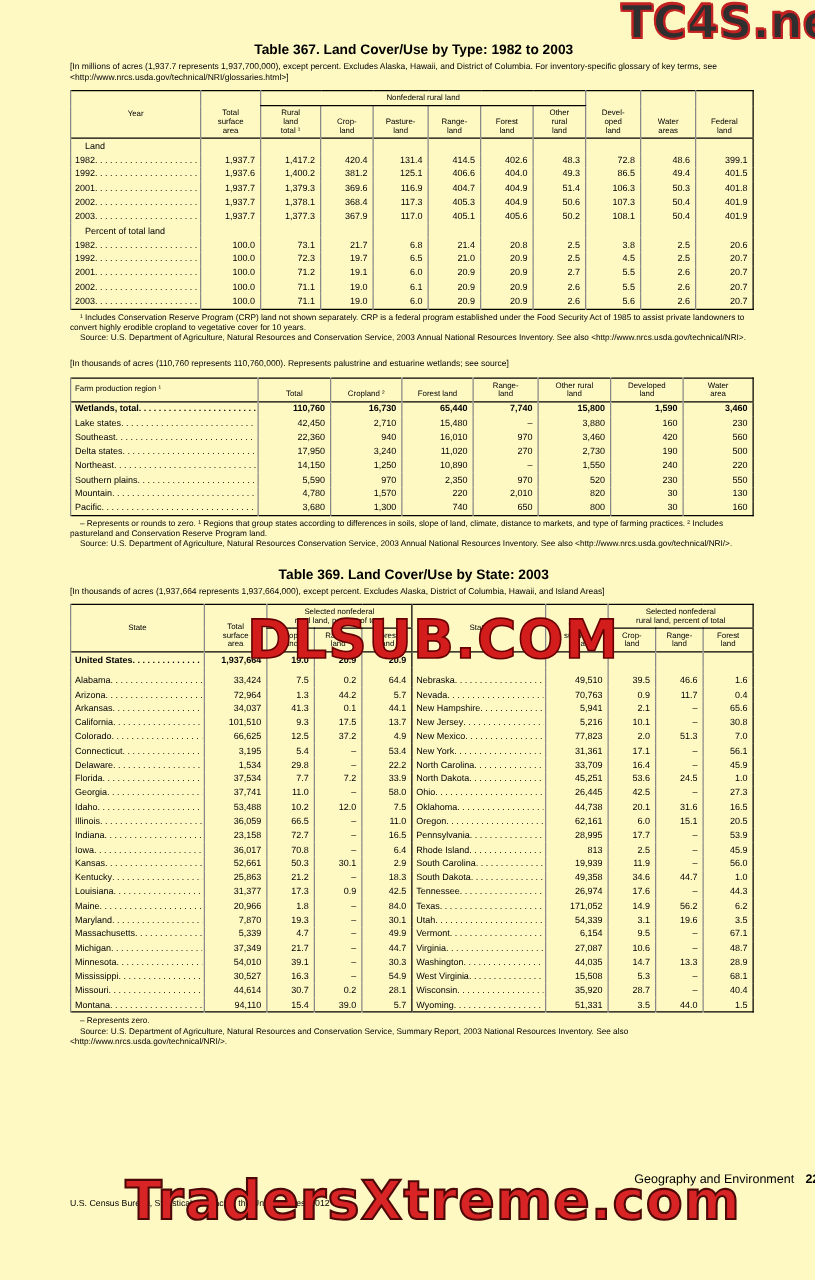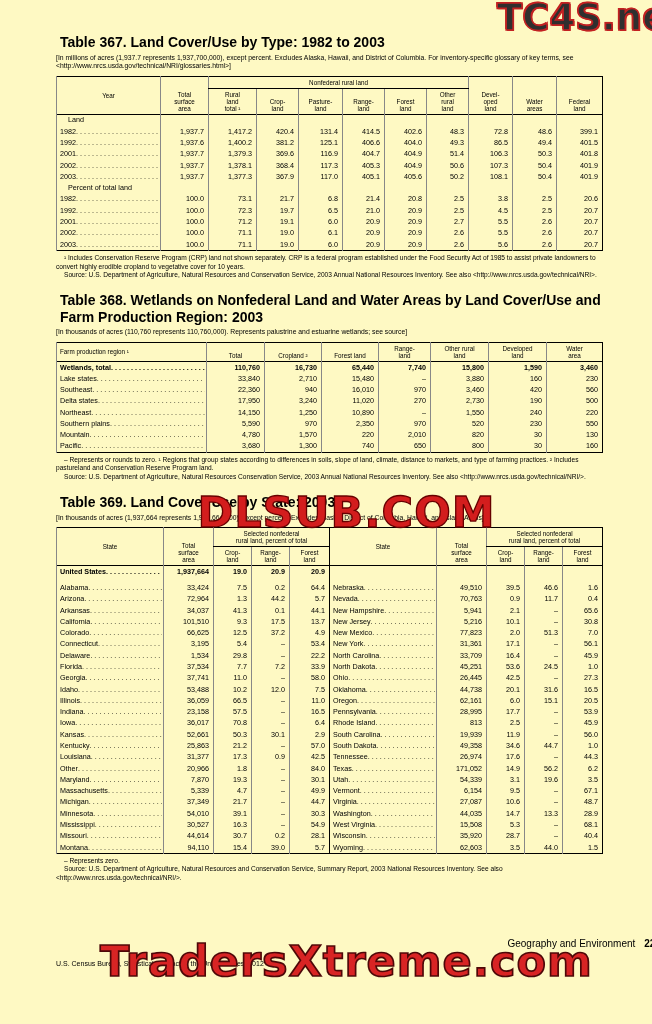--- a/index.html
+++ b/index.html
@@ -1,20 +1,20 @@
 <!DOCTYPE html>
 <html><head>
 <meta charset="utf-8">
 <style>
   html,body{margin:0;padding:0;background:#fff;}
   .page{position:relative;width:652px;height:1024px;background:#fef9c3;overflow:hidden;
         font-family:"Liberation Sans","DejaVu Sans",sans-serif;color:#000;padding-left:41px;}
   .content{position:absolute;left:56px;top:34px;width:546px;}
   .tblock{margin-bottom:13px;}
-  .tbl-title{font-size:14px;font-weight:bold;line-height:1.2;margin:0 0 3px 4px;}
+  .tbl-title{font-size:11px;font-weight:bold;line-height:1.2;margin:0 0 3px 4px;text-align:center;}
   .tbl-note{font-size:6.8px;line-height:1.25;margin:0 0 5px 0;}
   table{border-collapse:collapse;table-layout:fixed;width:546px;border:1.5px solid #000;}
   thead{border-bottom:1px solid #000;}
   th{font-weight:normal;font-size:6.3px;line-height:1.12;text-align:center;vertical-align:bottom;
      padding:2px 1px;border-left:1px solid #888;white-space:pre-line;overflow:hidden;}
   th.vmid{vertical-align:middle;}
   th.group{border-bottom:1px solid #000;vertical-align:middle;}
   th.stubhead{text-align:left;vertical-align:middle;padding-left:3px;}
   td{font-size:7.2px;line-height:1.15;padding:1.5px 4px 1.5px 2px;border-left:1px solid #888;
      vertical-align:bottom;overflow:hidden;}
@@ -310,21 +310,20 @@
             </tr>
           </tbody>
       </table>
       <div class="fn">
         <p>¹ Includes Conservation Reserve Program (CRP) land not shown separately. CRP is a federal program established under the Food Security Act of 1985 to assist private landowners to convert highly erodible cropland to vegetative cover for 10 years.</p>
         <p>Source: U.S. Department of Agriculture, Natural Resources and Conservation Service, 2003 Annual National Resources Inventory. See also &lt;http://www.nrcs.usda.gov/technical/NRI&gt;.</p>
       </div>
     </div>
 
     <div class="tblock">
-      <div class="tbl-title">Table 368. Wetlands on Nonfederal Land and Water Areas by Land Cover/Use and Farm Production Region: 2003</div>
       <div class="tbl-note">[In thousands of acres (110,760 represents 110,760,000). Represents palustrine and estuarine wetlands; see source]</div>
       <table>
         <colgroup>
           <col style="width:150px">
             <col style="width:58px">
             <col style="width:57px">
             <col style="width:57px">
           <col style="width:52px">
             <col style="width:58px">
             <col style="width:58px">
@@ -362,21 +361,21 @@
               <td class="num">1,590</td>
               <td class="num">3,460</td>
             </tr>
             <tr>
               <td class="stub">
                 <div class="leader">
                   <span class="lbl">Lake states</span>
                   <span class="dots"></span>
                 </div>
               </td>
-              <td class="num">33,840</td>
+              <td class="num">42,450</td>
               <td class="num">2,710</td>
               <td class="num">15,480</td>
               <td class="num">–</td>
               <td class="num">3,880</td>
               <td class="num">160</td>
               <td class="num">230</td>
             </tr>
             <tr>
               <td class="stub">
                 <div class="leader">
@@ -794,21 +793,21 @@
               <td class="num">20.5</td>
             </tr>
             <tr>
               <td class="stub">
                 <div class="leader">
                   <span class="lbl">Indiana</span>
                   <span class="dots"></span>
                 </div>
               </td>
               <td class="num">23,158</td>
-              <td class="num">57.5</td>
+              <td class="num">72.7</td>
               <td class="num">–</td>
               <td class="num">16.5</td>
               <td class="stub pdiv">
                 <div class="leader">
                   <span class="lbl">Pennsylvania</span>
                   <span class="dots"></span>
                 </div>
               </td>
               <td class="num">28,995</td>
               <td class="num">17.7</td>
@@ -862,21 +861,21 @@
             <tr>
               <td class="stub">
                 <div class="leader">
                   <span class="lbl">Kentucky</span>
                   <span class="dots"></span>
                 </div>
               </td>
               <td class="num">25,863</td>
               <td class="num">21.2</td>
               <td class="num">–</td>
-              <td class="num">57.0</td>
+              <td class="num">18.3</td>
               <td class="stub pdiv">
                 <div class="leader">
                   <span class="lbl">South Dakota</span>
                   <span class="dots"></span>
                 </div>
               </td>
               <td class="num">49,358</td>
               <td class="num">34.6</td>
               <td class="num">44.7</td>
               <td class="num">1.0</td>
@@ -899,21 +898,21 @@
                 </div>
               </td>
               <td class="num">26,974</td>
               <td class="num">17.6</td>
               <td class="num">–</td>
               <td class="num">44.3</td>
             </tr>
             <tr>
               <td class="stub">
                 <div class="leader">
-                  <span class="lbl">Other</span>
+                  <span class="lbl">Maine</span>
                   <span class="dots"></span>
                 </div>
               </td>
               <td class="num">20,966</td>
               <td class="num">1.8</td>
               <td class="num">–</td>
               <td class="num">84.0</td>
               <td class="stub pdiv">
                 <div class="leader">
                   <span class="lbl">Texas</span>
@@ -1067,21 +1066,21 @@
               <td class="num">94,110</td>
               <td class="num">15.4</td>
               <td class="num">39.0</td>
               <td class="num">5.7</td>
               <td class="stub pdiv">
                 <div class="leader">
                   <span class="lbl">Wyoming</span>
                   <span class="dots"></span>
                 </div>
               </td>
-              <td class="num">62,603</td>
+              <td class="num">51,331</td>
               <td class="num">3.5</td>
               <td class="num">44.0</td>
               <td class="num">1.5</td>
             </tr>
           </tbody>
       </table>
       <div class="fn">
         <p>– Represents zero.</p>
         <p>Source: U.S. Department of Agriculture, Natural Resources and Conservation Service, Summary Report, 2003 National Resources Inventory. See also &lt;http://www.nrcs.usda.gov/technical/NRI/&gt;.</p>
       </div>

